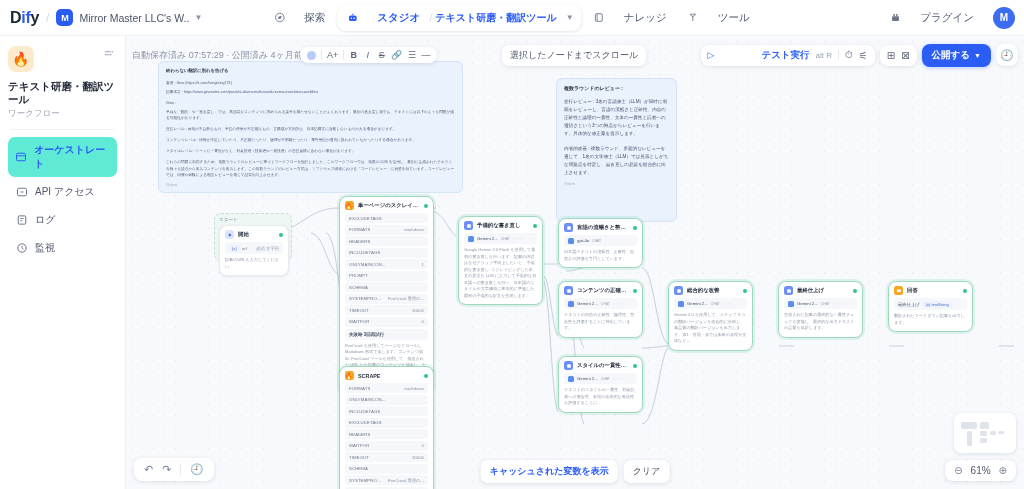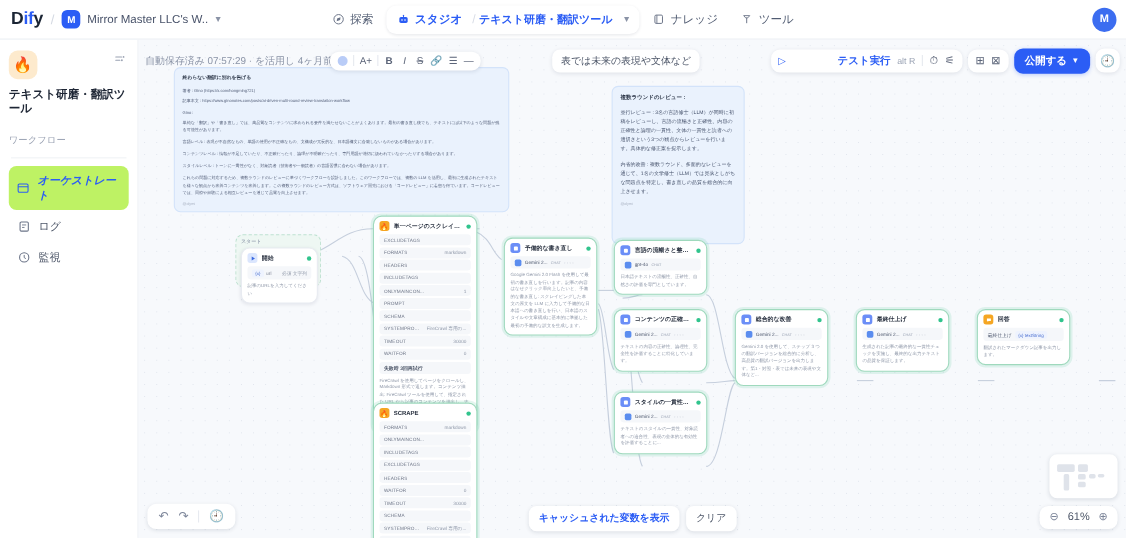--- a/index.html
+++ b/index.html
@@ -25,21 +25,21 @@
   }
   .wsName { font-size: 10.5px; color: #49536a; margin-left: 6px; max-width: 110px;
     overflow: hidden; white-space: nowrap; }
   .caret { margin-left: 5px; font-size: 8px; color: #8a93a6; }
 
   .navCenter {
     position: absolute; left: 50%; transform: translateX(-50%);
     display: flex; align-items: center; gap: 3px;
   }
   .navItem {
-    display: flex; align-items: center; gap: 5px; padding: 5px 9px;
+    display: flex; align-items: center; gap: 19px; padding: 5px 9px;
     border-radius: 8px; font-size: 10.5px; color: #515c72; white-space: nowrap;
   }
   .navItem.active { background: #ffffff; box-shadow: 0 1px 3px rgba(20,30,60,.10); color: #2b5df5; font-weight: 700; }
   .navGroup { display: flex; align-items: center; background: #fff; border-radius: 9px;
     box-shadow: 0 1px 3px rgba(20,30,60,.10); padding: 1px; }
   .navGroup .navItem.active { box-shadow: none; text-align: center; }
   .navSub { font-size: 10px; color: #2b5df5; font-weight: 700; padding: 5px 7px 5px 3px; display:flex; align-items:center; gap:4px;}
   .navDiv { color: #d8dde6; font-size: 11px; }
   .navRight { position: absolute; right: 9px; display: flex; align-items: center; gap: 10px; }
   .userAvatar { width: 22px; height: 22px; border-radius: 50%; background: #3c6df0; color:#fff;
@@ -49,25 +49,25 @@
   
   .sidebar {
     position: absolute; top: 36px; left: 0; width: 126px; height: 453px;
     background: #ffffff; border-right: 1px solid #eceff4; padding: 10px 8px;
   }
   .appIcon { width: 26px; height: 26px; border-radius: 8px; background: #fdeacd;
     display: flex; align-items: center; justify-content: center; font-size: 14px; }
   .appHeadRow { display: flex; align-items: flex-start; justify-content: space-between; }
   .collapseBtn { font-size: 10px; color: #99a1b2; padding: 2px; }
   .appTitle { font-size: 10.5px; font-weight: 700; color: #1e2635; margin-top: 8px; line-height: 1.25; }
-  .appSub { font-size: 8.5px; color: #9aa2b3; margin-top: 16px; }
+  .appSub { font-size: 8.5px; color: #9aa2b3; margin-top: 2px; }
   .sbDivider { height: 1px; background: #f0f2f6; margin: 9px 2px 7px; }
   .sbItem { display: flex; align-items: center; gap: 7px; padding: 6px 7px; border-radius: 7px;
     font-size: 10px; color: #4d5668; margin-bottom: 2px; }
-  .sbItem.active { background: #bef264; color: #2b5df5; font-weight: 700; font-style: italic; }
+  .sbItem.active { background: #5eead4; color: #2b5df5; font-weight: 700; }
   .sbIcon { width: 13px; height: 13px; display:flex; align-items:center; justify-content:center; }
 
   
   .canvas { position: absolute; top: 36px; left: 126px; width: 898px; height: 453px;
     background: #f7f9fc;
     background-image: radial-gradient(#dfe4ec 0.6px, transparent 0.6px);
     background-size: 11px 11px; overflow: hidden; }
 
   
   .wfHeader { position: absolute; top: 44px; left: 132px; right: 6px; height: 22px;
@@ -213,20 +213,30 @@
           <svg width="11" height="11" viewBox="0 0 16 16">
               <path d="M4 3.2h8l-2.6 3h-2.8z" fill="none" stroke="#6b7488" stroke-width="1.2"></path>
               <path d="M8 6.2v7" stroke="#6b7488" stroke-width="1.3"></path>
             </svg>
         </span>
         <span>ツール</span>
       </div>
     </div>
 
     <div class="navRight">
+      <div class="navItem">
+        <span class="ic">
+          <svg width="11" height="11" viewBox="0 0 16 16">
+              <rect x="3" y="6" width="10" height="7" rx="1.4" fill="#6b7488"></rect>
+              <rect x="5" y="2.8" width="2" height="3" fill="#6b7488"></rect>
+              <rect x="9" y="2.8" width="2" height="3" fill="#6b7488"></rect>
+            </svg>
+        </span>
+        <span>プラグイン</span>
+      </div>
       <div class="userAvatar">M</div>
     </div>
   </div>
 
   <div class="sidebar">
     <div class="appHeadRow">
       <div class="appIcon">🔥</div>
       <div class="collapseBtn">
         <svg width="12" height="12" viewBox="0 0 16 16">
             <path d="M3 5h7M3 9h5" stroke="#99a1b2" stroke-width="1.3" stroke-linecap="round"></path>
@@ -240,20 +250,29 @@
     <div class="sbDivider"></div>
 
     <div class="sbItem active">
       <span class="sbIcon">
         <svg width="12" height="12" viewBox="0 0 16 16">
             <rect x="2" y="3" width="12" height="10" rx="1.6" fill="none" stroke="#2b5df5" stroke-width="1.3"></rect>
             <path d="M2 6.4h12" stroke="#2b5df5" stroke-width="1.2"></path>
           </svg>
       </span>
       <span>オーケストレート</span>
+    </div>
+    <div class="sbItem">
+      <span class="sbIcon">
+        <svg width="12" height="12" viewBox="0 0 16 16">
+            <rect x="2" y="3" width="12" height="10" rx="1.6" fill="none" stroke="#6b7488" stroke-width="1.3"></rect>
+            <path d="M6 8h4" stroke="#6b7488" stroke-width="1.2"></path>
+          </svg>
+      </span>
+      <span>API アクセス</span>
     </div>
     <div class="sbItem">
       <span class="sbIcon">
         <svg width="12" height="12" viewBox="0 0 16 16">
             <rect x="3" y="2.5" width="10" height="11" rx="1.4" fill="none" stroke="#6b7488" stroke-width="1.3"></rect>
             <path d="M5.4 6h5M5.4 9h3" stroke="#6b7488" stroke-width="1.1"></path>
           </svg>
       </span>
       <span>ログ</span>
     </div>
@@ -607,36 +626,36 @@
     </div>
 
     <div class="zoomBar">
       <span class="zoomIc">⊖</span>
       <span class="zoomLvl">61%</span>
       <span class="zoomIc">⊕</span>
     </div>
   </div>
 
   <div class="wfHeader">
-    <div class="saveInfo">自動保存済み 07:57:29 · を活用し 4ヶ月前</div>
+    <div class="saveInfo">自動保存済み 07:57:29 · 公開済み 4ヶ月前</div>
 
     <div class="floatToolbar">
       <span class="ftDot"></span>
       <span class="ftSep"></span>
       <span class="ftBtn">A+</span>
       <span class="ftSep"></span>
       <span class="ftBtn" style="font-weight:700">B</span>
       <span class="ftBtn" style="font-style:italic">I</span>
       <span class="ftBtn" style="text-decoration:line-through">S</span>
       <span class="ftBtn">🔗</span>
       <span class="ftBtn">☰</span>
       <span class="ftBtn">—</span>
     </div>
 
-    <div class="scrollChip">表では未来の表現や文体など</div>
+    <div class="scrollChip">選択したノードまでスクロール</div>
 
     <div class="hdrRight">
       <div class="runGroup">
         <span style="color:#2b5df5; font-size:9px;">▷</span>
         <span class="runLabel">テスト実行</span>
         <span class="kbd">alt R</span>
         <span class="ftSep"></span>
         <span style="font-size:10px;color:#5c6579">⏱</span>
         <span style="font-size:10px;color:#5c6579">⚟</span>
       </div>

